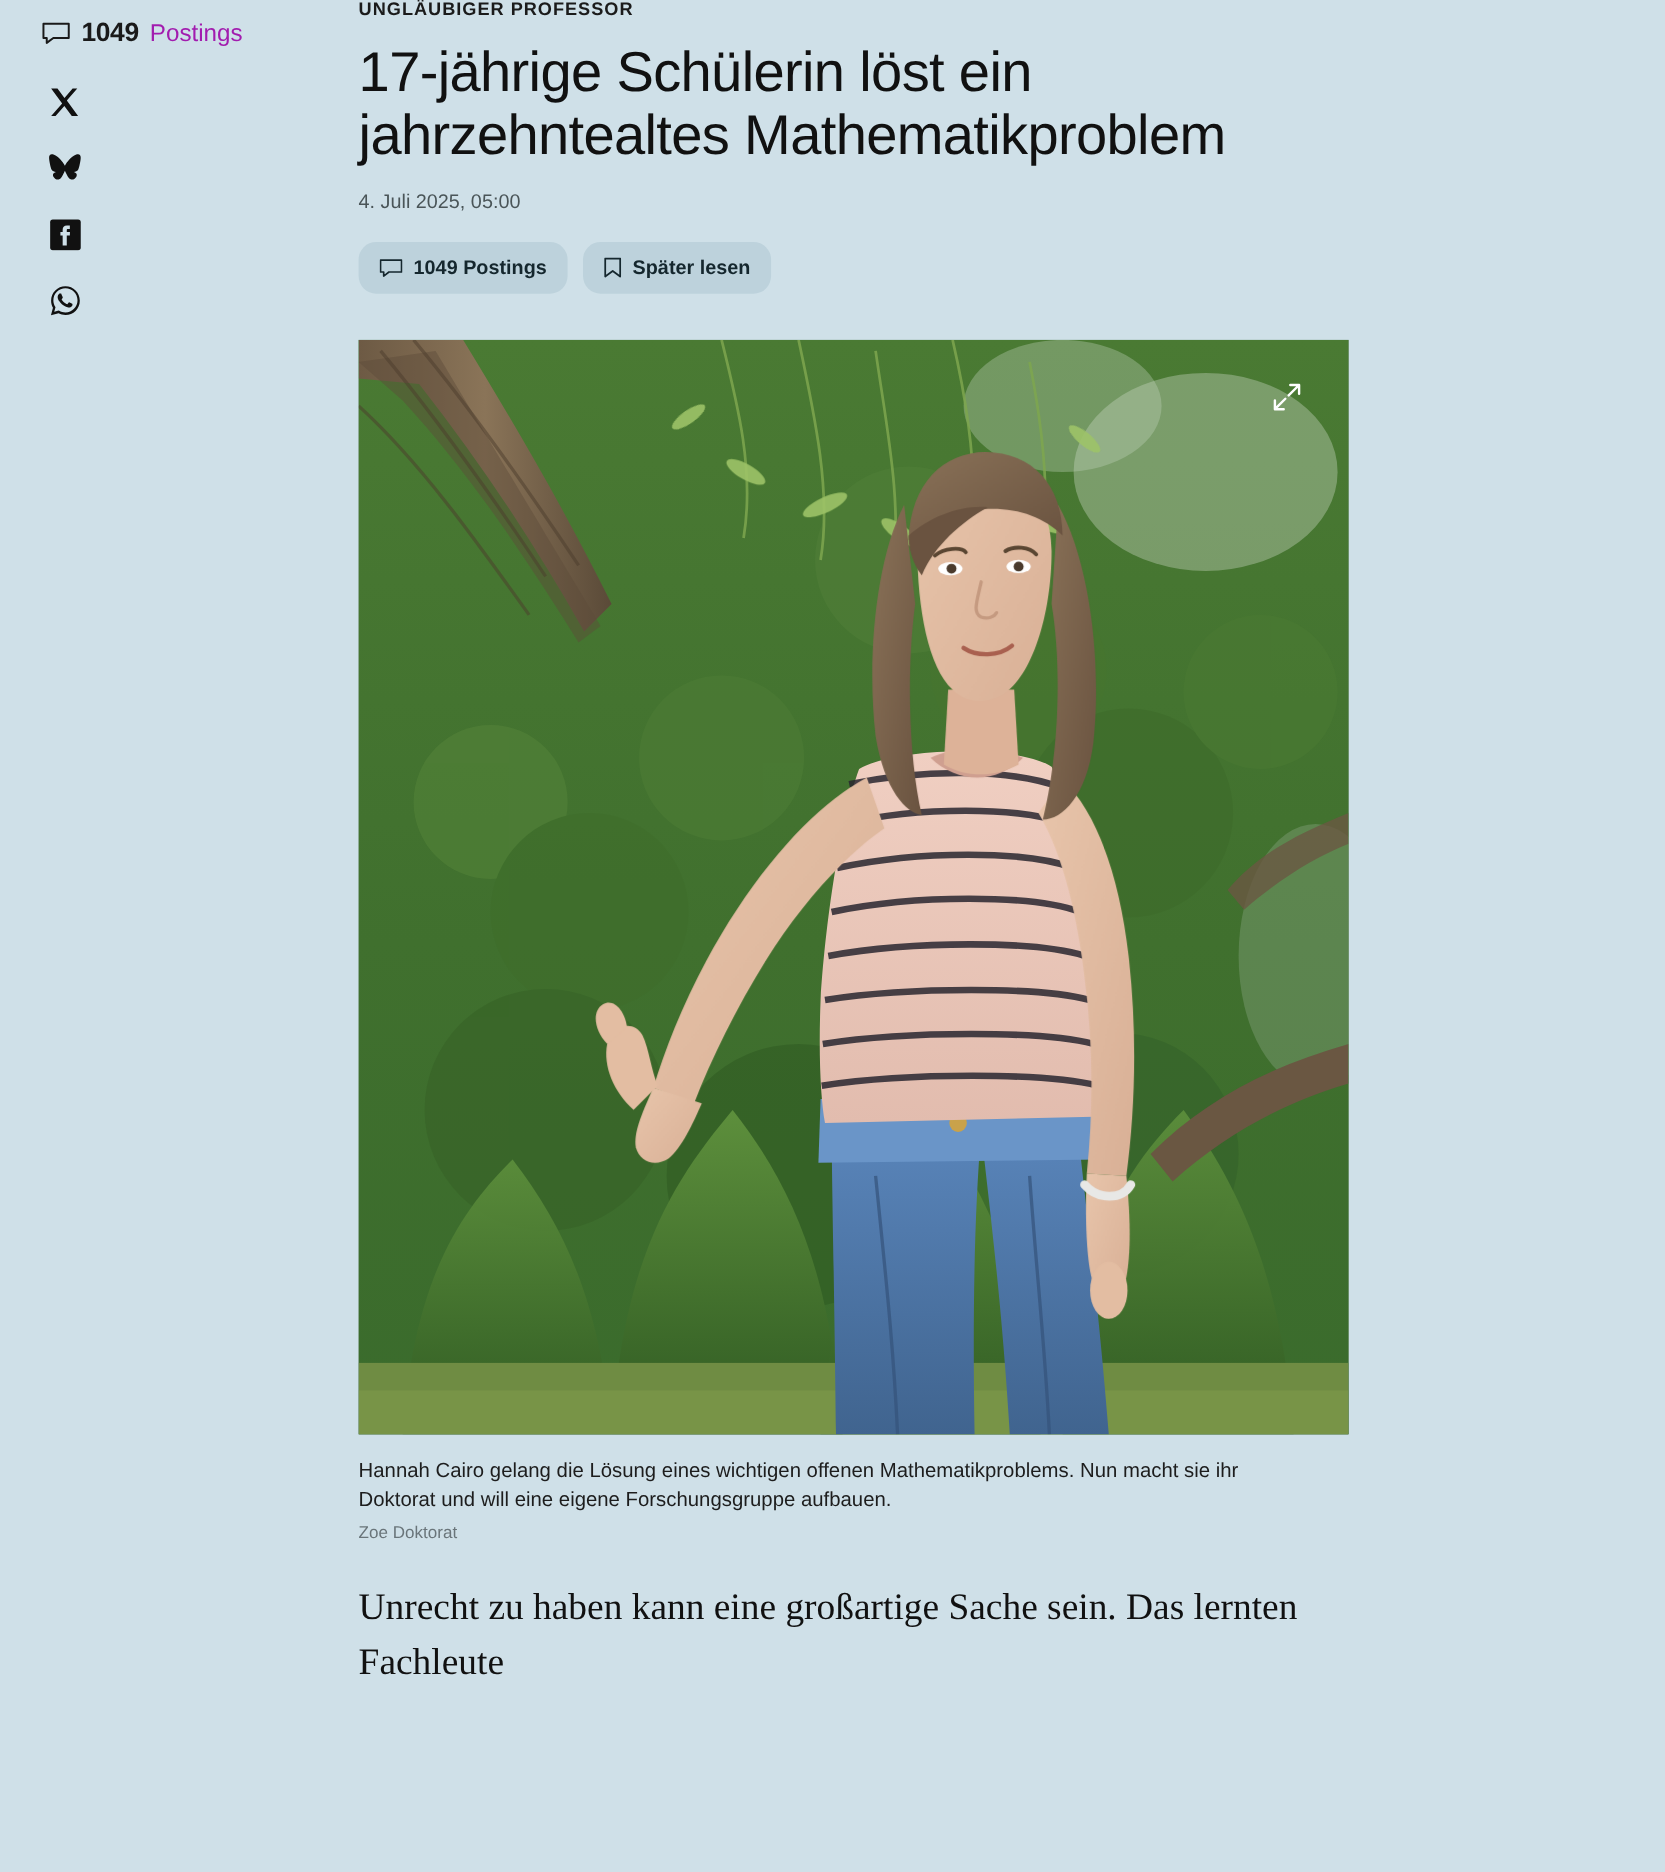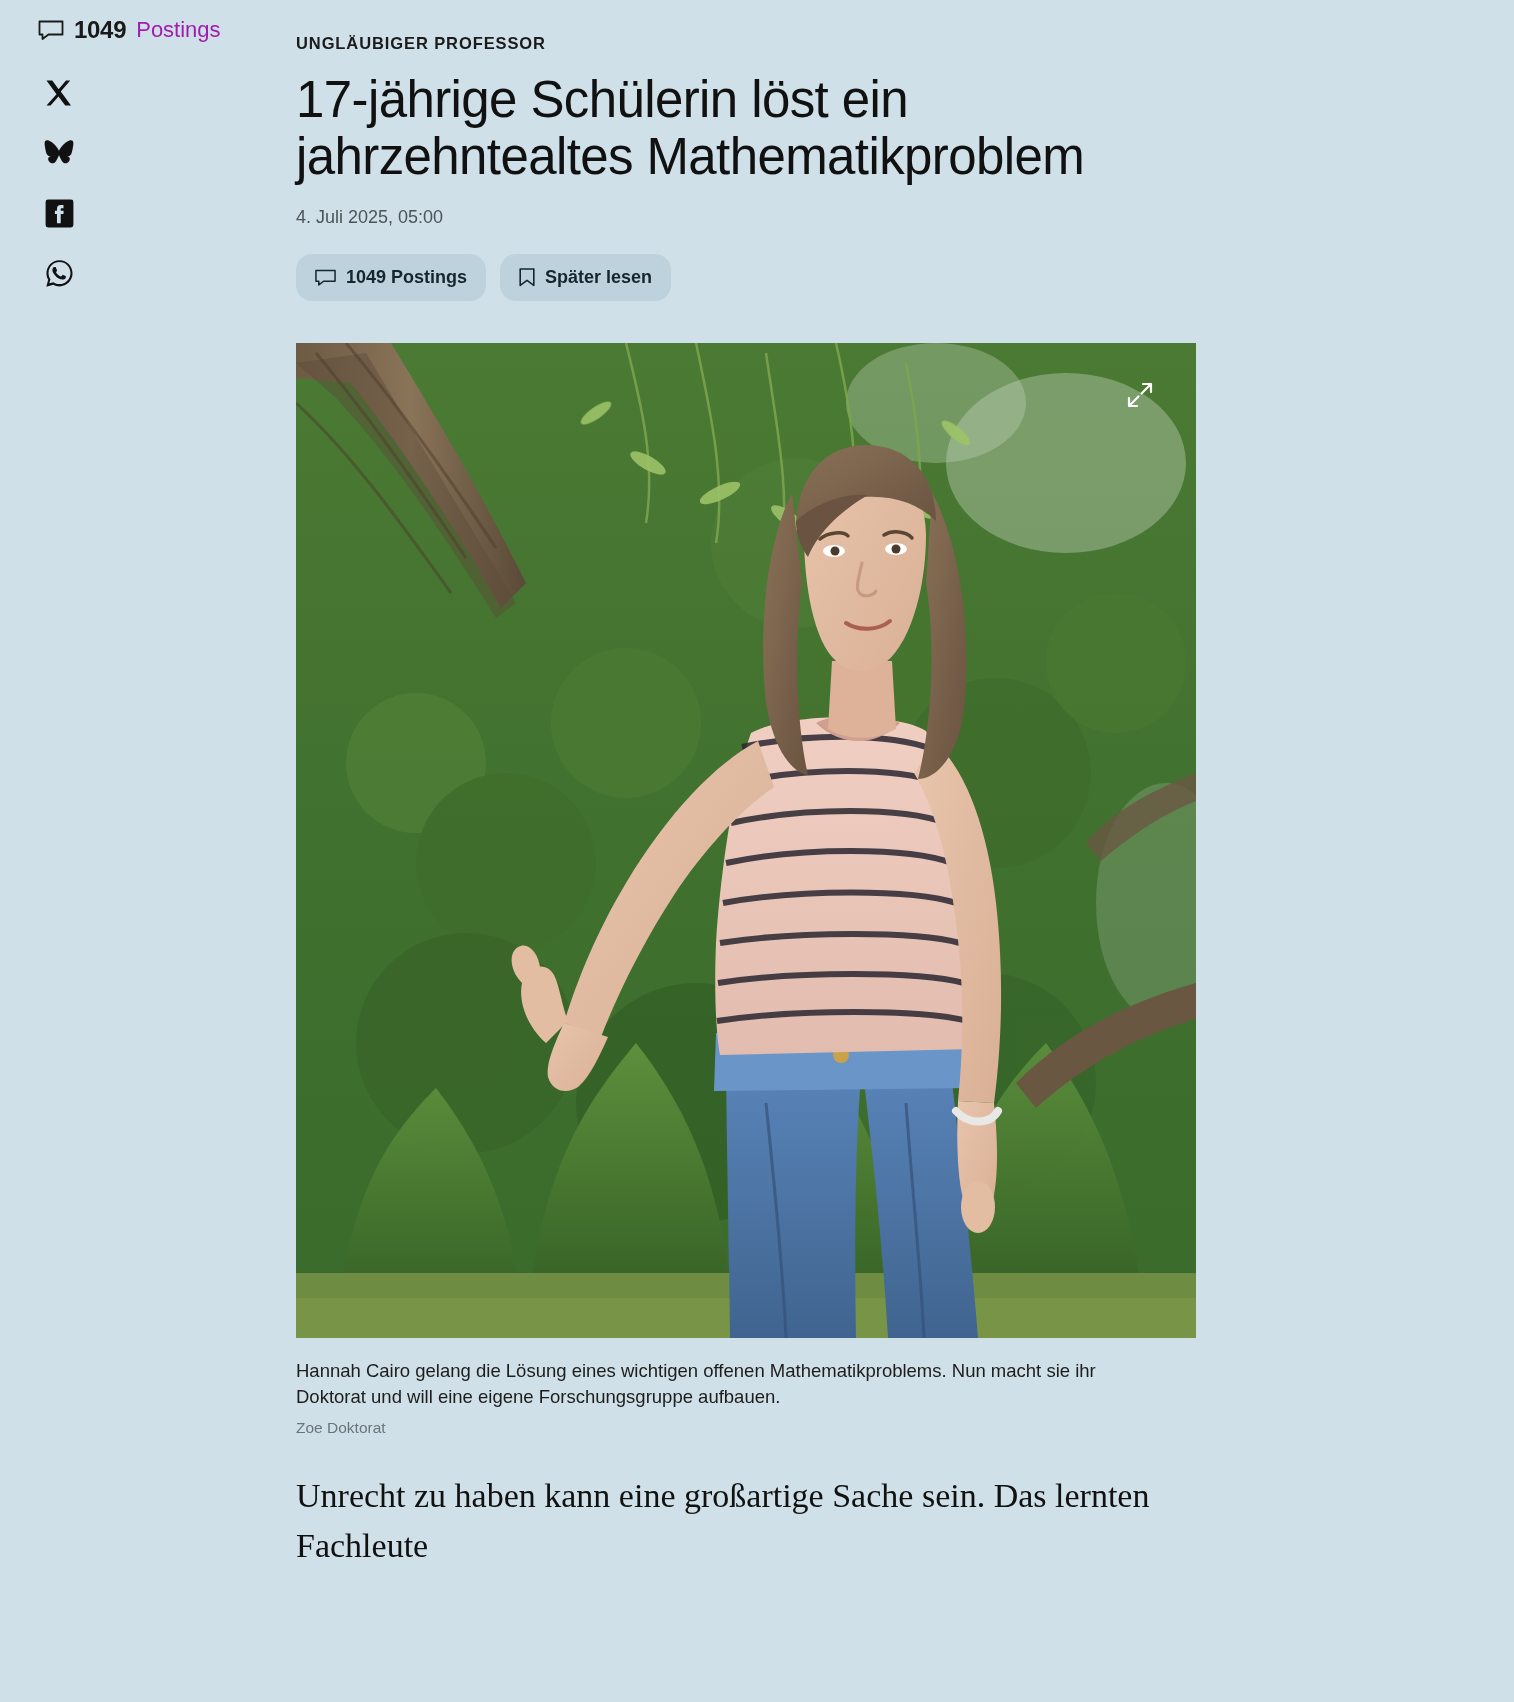--- a/index.html
+++ b/index.html
@@ -54,24 +54,23 @@
     justify-content: center;
     margin-bottom: 14px;
     margin-left: -2px;
     cursor: pointer;
   }
   .social-icon svg { display: block; }
 
   
   .article {
     position: absolute;
-    left: 296px;
+    left: 326px;
     top: 0;
     width: 900px;
-    padding-top: 34px;
   }
   .kicker {
     font-size: 16.5px;
     font-weight: bold;
     letter-spacing: 0.9px;
     color: #1b1b1b;
     text-transform: uppercase;
     margin-bottom: 18px;
   }
   h1.headline {

